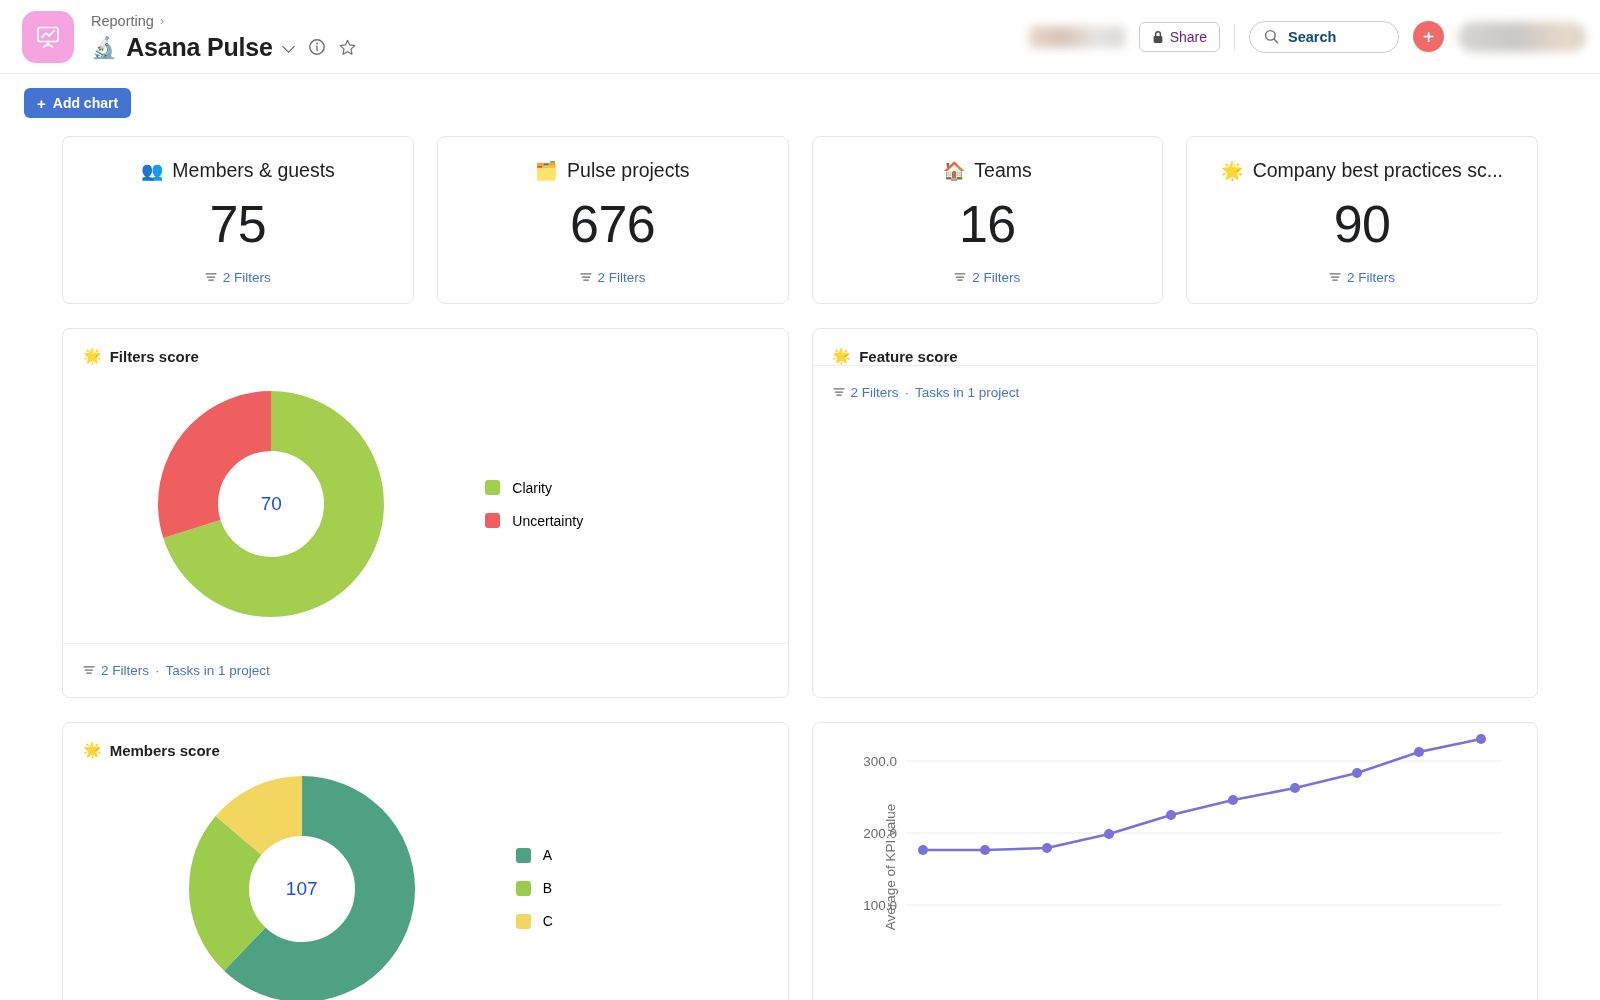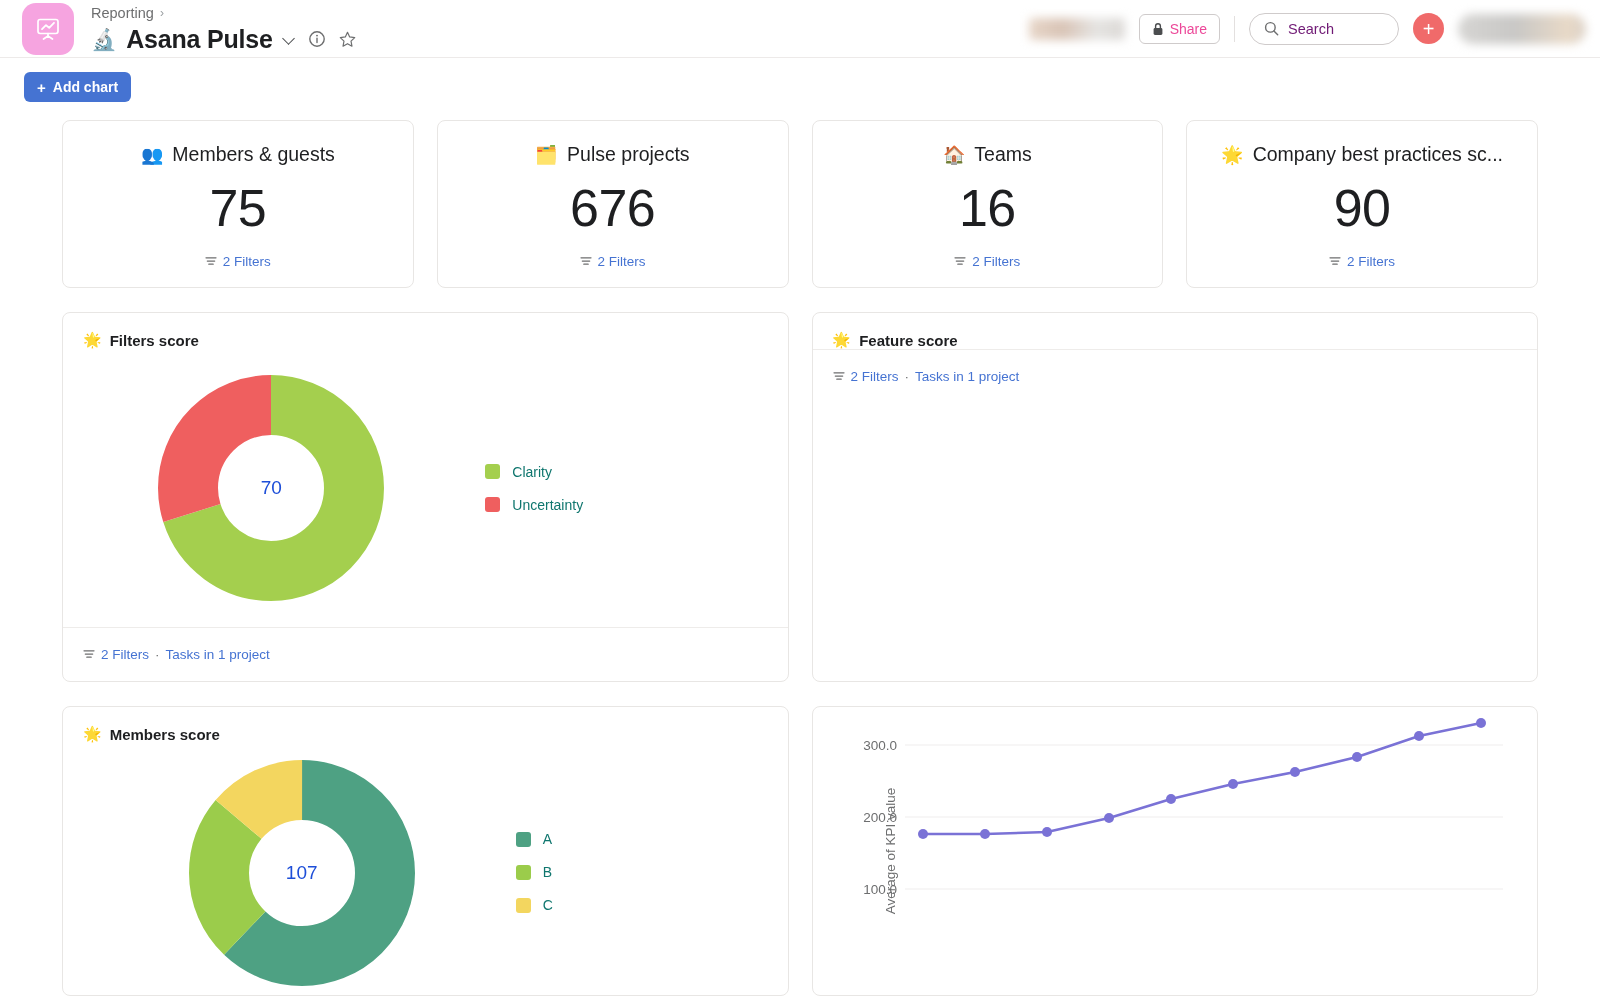--- a/index.html
+++ b/index.html
@@ -7,21 +7,21 @@
     width: 1600px; height: 1000px;
     background: #ffffff;
     font-family: "Liberation Sans", sans-serif;
     color: #1e1f21;
     overflow: hidden;
   }
 
   
   .topbar {
     position: relative;
-    height: 58px;
+    height: 74px;
     display: flex;
     align-items: center;
     padding: 0 14px 0 22px;
     border-bottom: 1px solid #edeae9;
     background: #fff;
   }
   .app-icon {
     width: 52px; height: 52px;
     border-radius: 14px;
     background: #f6a4e0;
@@ -53,30 +53,30 @@
     filter: blur(5px);
     background: linear-gradient(90deg,#e7d6c8 0%, #d9c4b6 35%, #e5e4e2 70%, #dcd9d6 100%);
   }
   .blur-left { width: 96px; height: 22px; }
   .blur-right { width: 128px; height: 30px; border-radius: 15px;
     background: linear-gradient(90deg,#d6d5d3 0%, #c9c8c6 45%, #e8d9c7 85%, #dcd2c8 100%); }
   .share-btn {
     display: flex; align-items: center; gap: 6px;
     height: 30px; padding: 4px 12px;
     border: 1px solid #cfcbcb; border-radius: 6px;
-    font-size: 14px; color: #ec4899; background: #fff; cursor: pointer;
+    font-size: 14px; color: #701a75; background: #fff; cursor: pointer;
   }
   .divider-v { width: 1px; height: 26px; background: #e3e0df; }
   .search-box {
     display: flex; align-items: center; gap: 9px;
     width: 150px; height: 32px; padding: 0 14px;
     border: 1px solid #cfcbcb; border-radius: 17px;
     font-size: 14.5px; color: #6d6e6f; background: #fff; cursor: text;
   }
-  .search-box .ph { color: #701a75; }
+  .search-box .ph { color: #0c4a6e; font-weight: bold; }
   .plus-btn {
     width: 31px; height: 31px; border-radius: 50%;
     background: #f06a6a; color: #fff;
     display: flex; align-items: center; justify-content: center;
     font-size: 20px; font-weight: 400; line-height: 1; cursor: pointer;
   }
 
   
   .toolbar { height: 58px; display: flex; align-items: center; padding: 0 24px; background:#fff; }
   .add-chart-btn {
@@ -133,21 +133,21 @@
   
   .donut-wrap { display: flex; align-items: center; justify-content: center; gap: 0; width: 100%; }
   .donut { position: relative; }
   .donut svg { display: block; }
   .donut-center {
     position: absolute; inset: 0;
     display: flex; align-items: center; justify-content: center;
     font-size: 19px; color: #1d4ed8;
   }
   .legend { display: flex; flex-direction: column; gap: 17px; }
-  .legend-item { display: flex; align-items: center; gap: 12px; font-size: 14px; color: #0f766e; }
+  .legend-item { display: flex; align-items: center; gap: 12px; font-size: 14px; color: #000000; }
   .swatch { width: 15px; height: 15px; border-radius: 3px; flex: none; }
 
   
   .linechart-body { padding: 6px 0 0 0; position: relative; width: 100%; height: 100%; }
   .ylabel {
     position: absolute; left: 14px; top: 50%;
     transform: translateY(-50%) rotate(-90deg);
     transform-origin: center;
     font-size: 13.5px; color: #6d6e6f; white-space: nowrap;
   }

